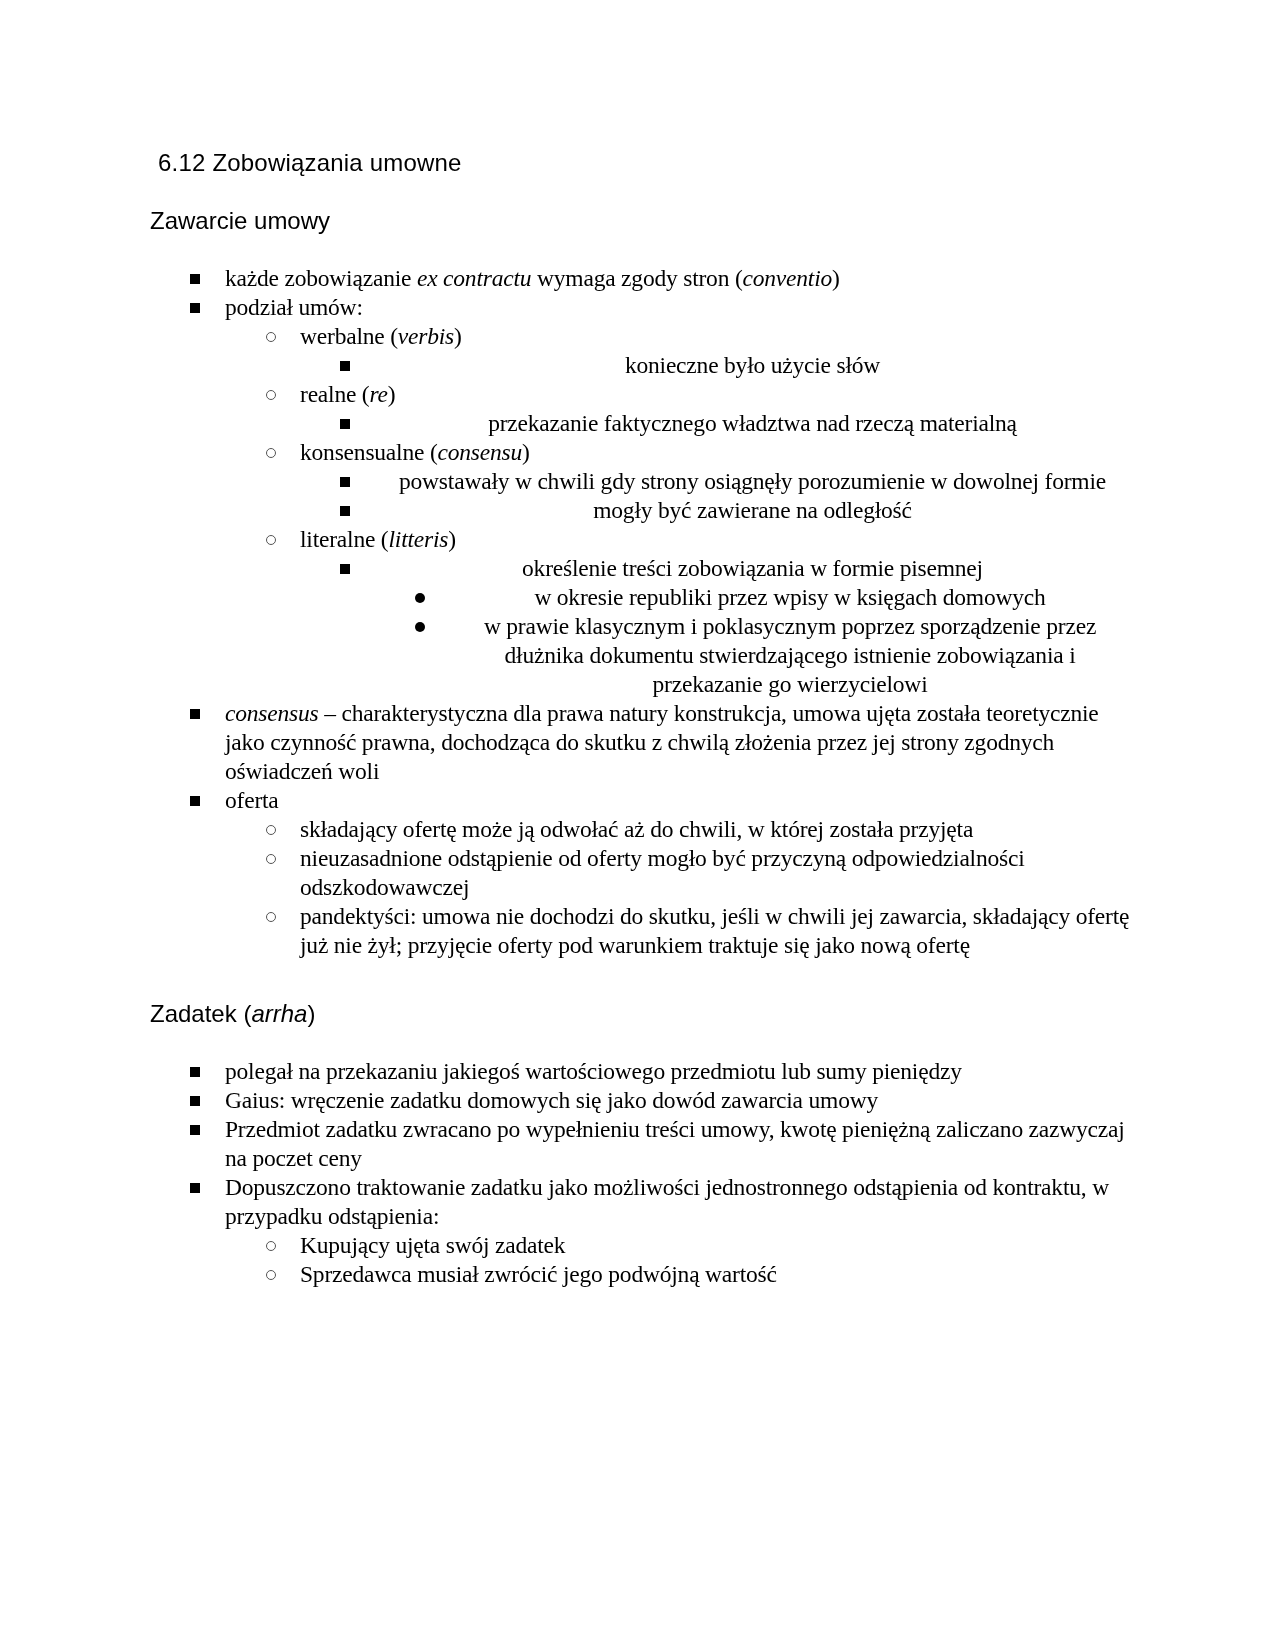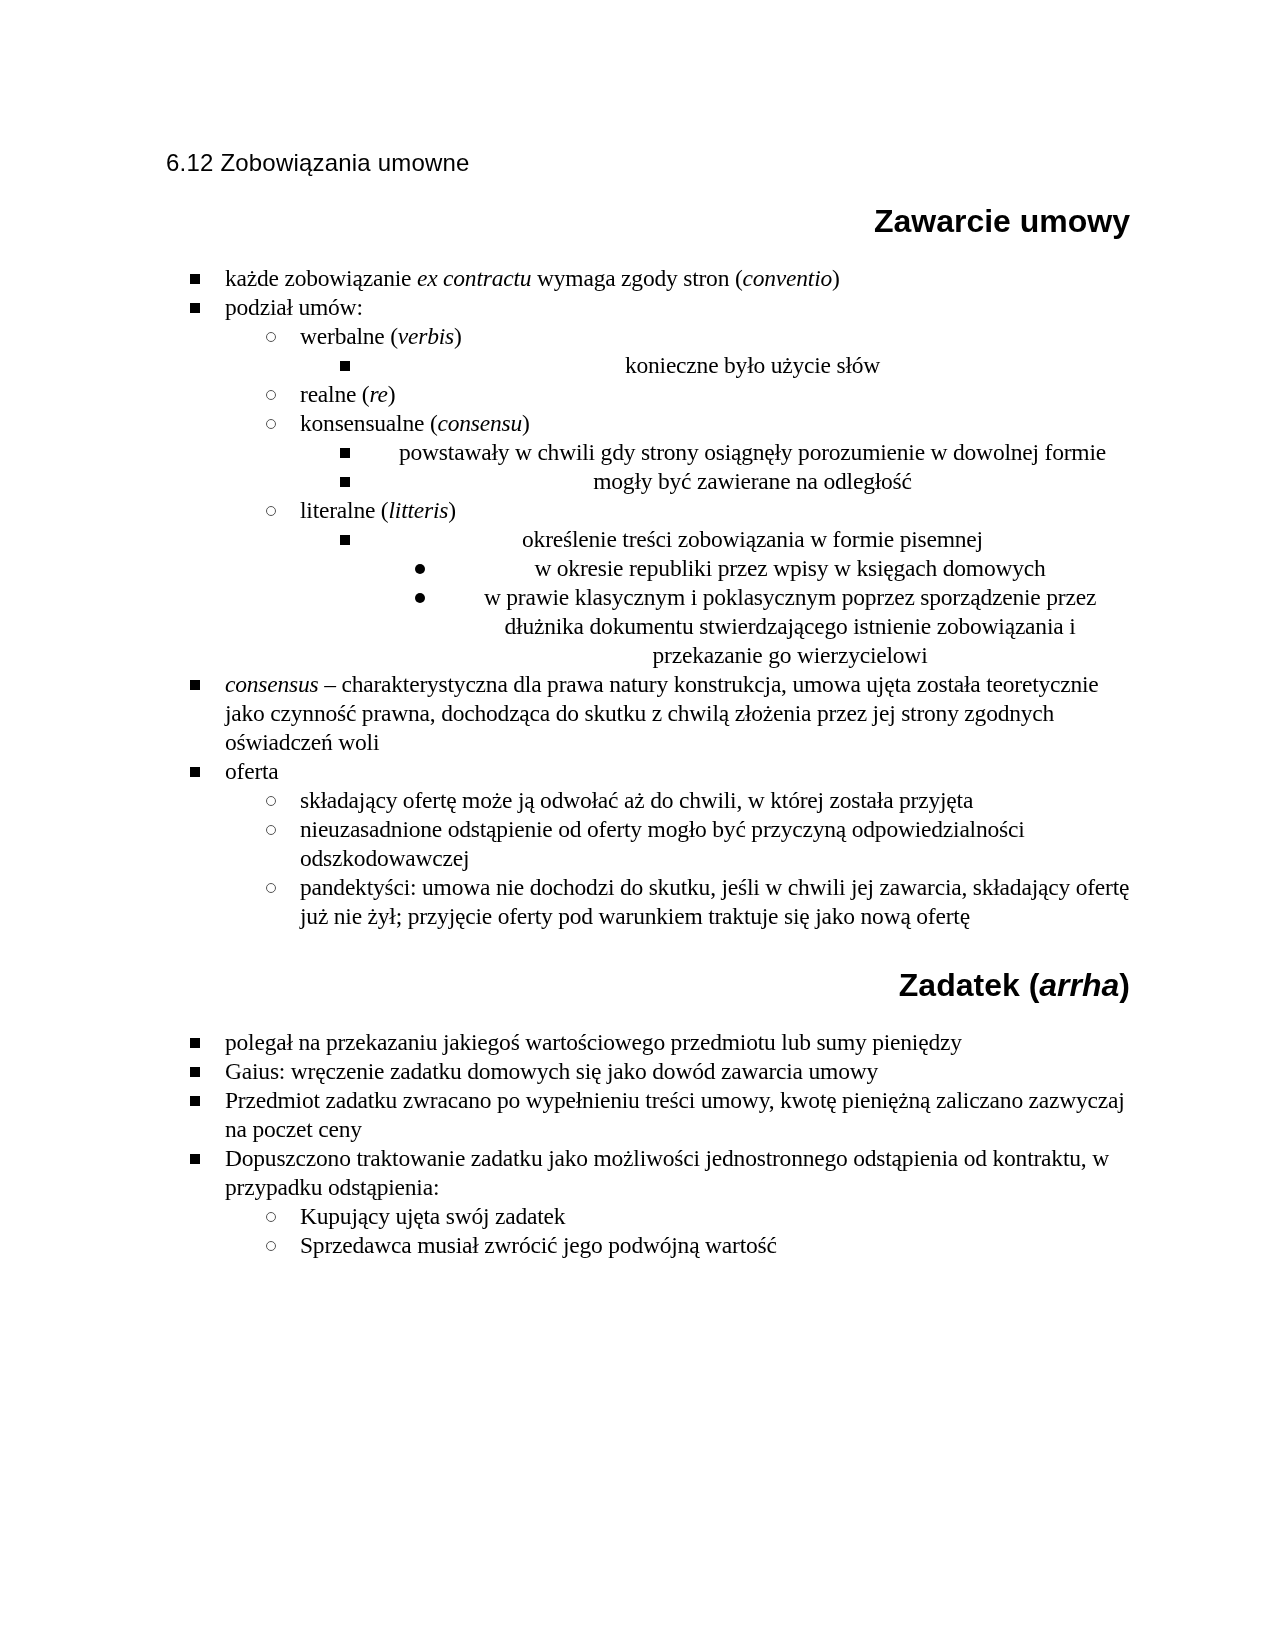--- a/index.html
+++ b/index.html
@@ -1,19 +1,19 @@
 <!DOCTYPE html>
 <html><head>
 <meta charset="utf-8">
 <style>
   html, body { margin: 0; padding: 0; background: #ffffff; }
   body { width: 1275px; height: 1650px; position: relative; overflow: hidden; color: #000; }
   .page { position: absolute; left: 150px; top: 148px; width: 980px; }
-  h1.title { font-family: "Liberation Sans", sans-serif; font-weight: normal; font-size: 24px; margin: 16px; line-height: 30px; letter-spacing: 0.2px; }
-  h2.sec { font-family: "Liberation Sans", sans-serif; font-weight: bold; font-size: 32px; margin: 0; line-height: 30px; text-align: right; }
+  h1.title { font-family: "Liberation Sans", sans-serif; font-weight: normal; font-size: 24px; margin: 8px; line-height: 30px; letter-spacing: 0.2px; }
+  h2.sec { font-family: "Liberation Sans", sans-serif; font-weight: normal; font-size: 24px; margin: 0; line-height: 30px; }
   h2.sec em { font-style: italic; }
   #h-title { margin-top: 0; }
   #h-zawarcie { margin-top: 28px; }
   #h-zadatek { margin-top: 39px; }
   ul { list-style: none; margin: 0; padding: 0; }
   ul.l1 { margin-top: 28px; }
   li { font-family: "Liberation Serif", serif; font-size: 23.5px; line-height: 29px; position: relative; letter-spacing: -0.2px; }
   li.l1 { padding-left: 75px; }
   ul.l2 > li { padding-left: 75px; }
   ul.l3 > li { padding-left: 75px; text-align: center; }
@@ -49,20 +49,26 @@
           <ul class="l3">
             <li>
               <span class="b b-sq"></span>
               <span class="txt">konieczne było użycie słów</span>
             </li>
           </ul>
         </li>
         <li>
           <span class="b b-circ"></span>
           <span class="txt"><span>realne (</span><em>re</em><span>)</span></span>
+          <ul class="l3">
+            <li>
+              <span class="b b-sq"></span>
+              <span class="txt">przekazanie faktycznego władztwa nad rzeczą materialną</span>
+            </li>
+          </ul>
         </li>
         <li>
           <span class="b b-circ"></span>
           <span class="txt"><span>konsensualne (</span><em>consensu</em><span>)</span></span>
           <ul class="l3">
             <li>
               <span class="b b-sq"></span>
               <span class="txt">powstawały w chwili gdy strony osiągnęły porozumienie w dowolnej formie</span>
             </li>
             <li>

